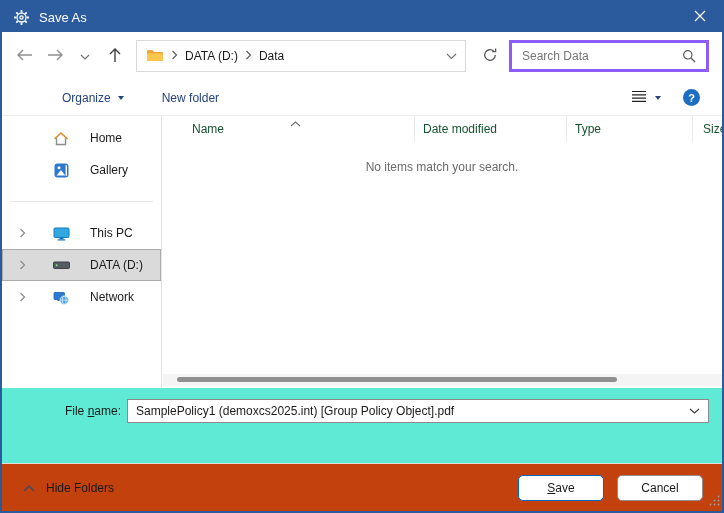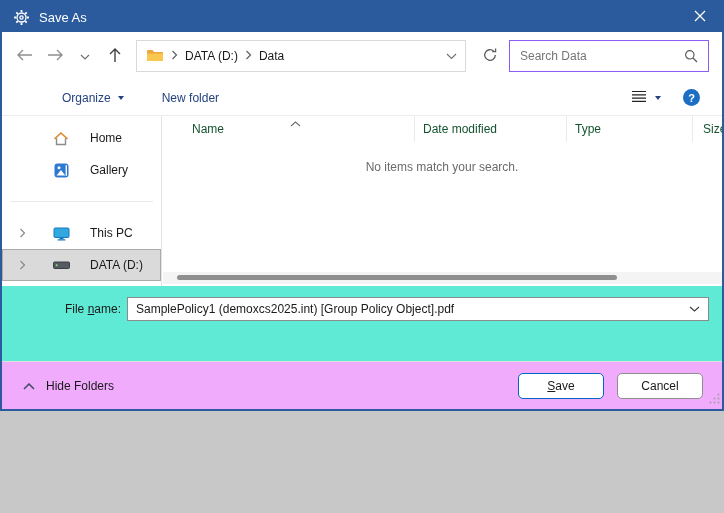--- a/index.html
+++ b/index.html
@@ -1,32 +1,32 @@
 <!DOCTYPE html>
 <html><head>
 <meta charset="utf-8">
 <style>
   * { margin:0; padding:0; box-sizing:border-box; }
   body { background:#c8c8c8; font-family:"Liberation Sans", sans-serif; font-size:12px; color:#1a1a1a; }
-  .window { width:724px; height:411px; background:#fff; border:2px solid #2b5a9d; display:flex; flex-direction:column; overflow:hidden; position:relative; }
+  .window { width:724px; height:513px; background:#fff; border:2px solid #2b5a9d; display:flex; flex-direction:column; overflow:hidden; position:relative; }
 
   
   .titlebar { height:30px; flex:0 0 30px; background:#2b5a9d; color:#fff; display:flex; align-items:center; padding-left:11px; }
   .titlebar .app-icon { display:flex; margin-right:9px; }
   .titlebar .title { font-size:13px; }
   .close-btn { margin-left:auto; width:44px; height:30px; display:flex; align-items:center; justify-content:center; }
 
   
   .navbar { height:48px; flex:0 0 48px; display:flex; align-items:center; padding:0 13px 0 8px; background:#fff; }
   .navbtn { width:30px; height:30px; display:flex; align-items:center; justify-content:center; }
   .breadcrumb { height:32px; flex:0 0 330px; margin-left:6px; border:1px solid #d9d9d9; display:flex; align-items:center; padding:0 8px 0 9px; gap:7px; background:#fff; }
   .crumb { color:#1a1a1a; white-space:nowrap; }
   .bc-spacer { flex:1; }
   .refresh-btn { width:30px; height:30px; margin-left:9px; display:flex; align-items:center; justify-content:center; }
-  .searchbox { margin-left:auto; width:200px; height:32px; border:1px solid #8b5cf6; display:flex; align-items:center; padding:0 10px; background:#fff;gap:32px; }
+  .searchbox { margin-left:auto; width:200px; height:32px; border:3px solid #8b5cf6; display:flex; align-items:center; padding:0 10px; background:#fff;gap:32px; }
   .searchbox .ph { color:#767676; }
   .searchbox .mag { margin-left:auto; display:flex; }
 
   
   .toolbar { height:36px; flex:0 0 36px; display:flex; align-items:center; padding:0 14px 0 20px; color:#24427e; border-bottom:1px solid #ececec; }
   .tool-item { display:flex; align-items:center; gap:7px;margin-left:40px; }
   .tool-newfolder { margin-left:38px; }
   .tool-right { margin-left:auto; display:flex; align-items:center; }
   .tri { width:0; height:0; border-left:3.5px solid transparent; border-right:3.5px solid transparent; border-top:4px solid #24427e; }
   .view-btn { display:flex; align-items:center; gap:8px; margin-right:22px; }
@@ -59,21 +59,21 @@
   
   .formarea { height:75px; flex:0 0 75px; padding-top:11px; background:#5eead4; }
   .frow { display:flex; align-items:center; height:24px; margin-bottom:6px; }
   .flabel { flex:0 0 125px; text-align:right; padding-right:6px; white-space:nowrap; }
   .ukey { text-decoration:underline; }
   .combo { flex:1; height:24px; margin-right:13px; border:1px solid #8b8b8b; background:#fff; display:flex; align-items:center; padding:0 8px; }
   .combo-text { flex:1; white-space:nowrap; overflow:hidden; }
   .combo-chev { display:flex; margin-left:6px; }
 
   
-  .footer { height:48px; flex:0 0 48px; background:#f0abfc; border-top:1px solid #dfdfdf; display:flex; align-items:center; padding:0 19px 0 21px; position:relative; }
+  .footer { height:48px; flex:0 0 48px; background:#c2410c; border-top:1px solid #dfdfdf; display:flex; align-items:center; padding:0 19px 0 21px; position:relative; }
   .hide-folders { display:flex; align-items:center; gap:11px; }
   .btn { width:86px; height:26px; border-radius:5px; background:#fff; font-family:inherit; font-size:12px; color:#1a1a1a; display:flex; align-items:center; justify-content:center; }
   .btn-save { margin-left:auto; border:1px solid #0067c0; }
   .btn-cancel { margin-left:13px; border:1px solid #8f8f8f; }
   .grip { position:absolute; right:2px; bottom:2px; }
 </style>
 </head>
 <body>
 
 <div class="window">

